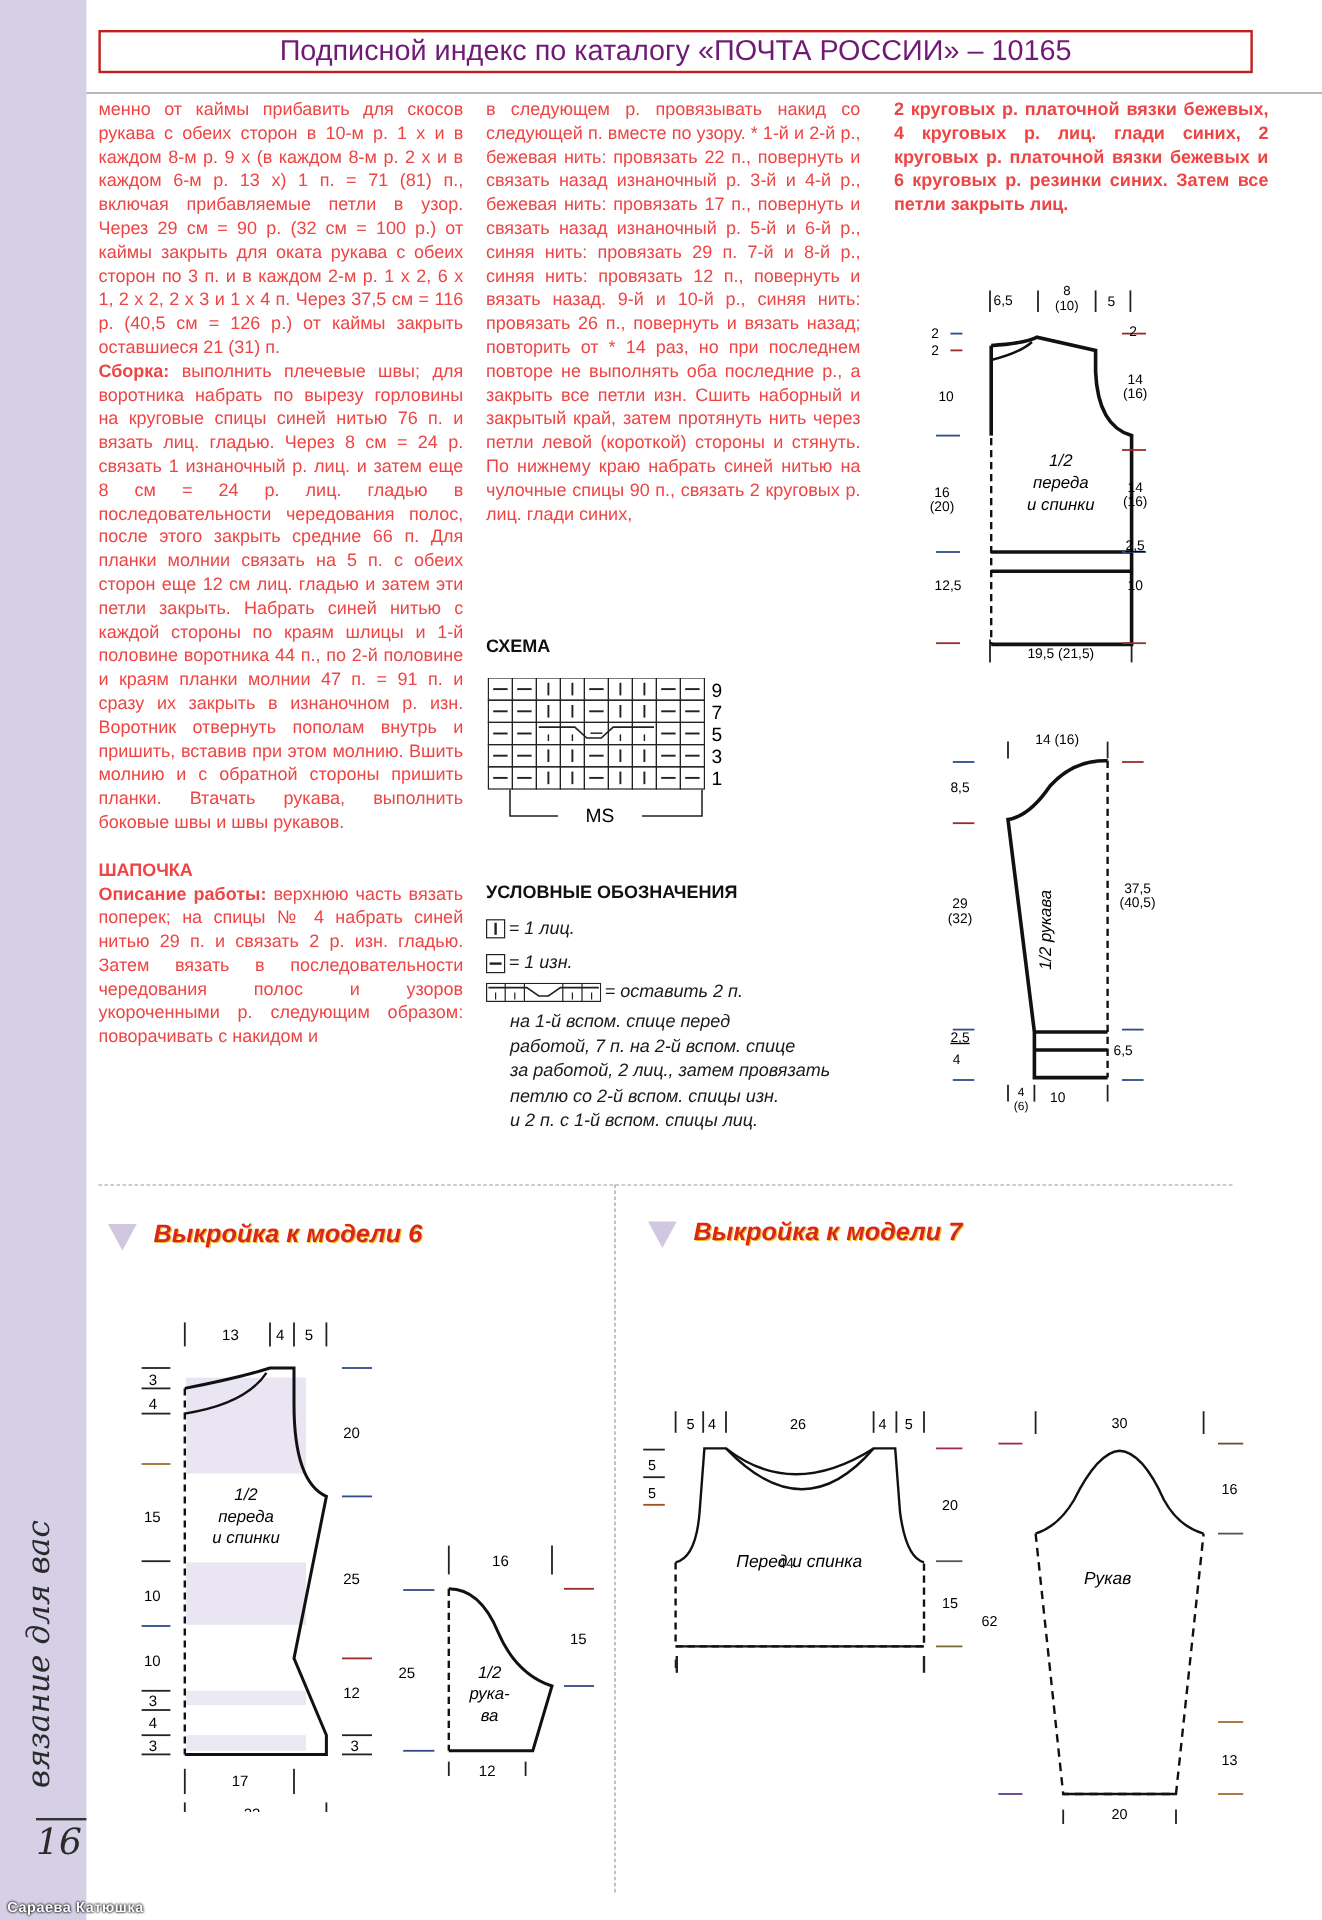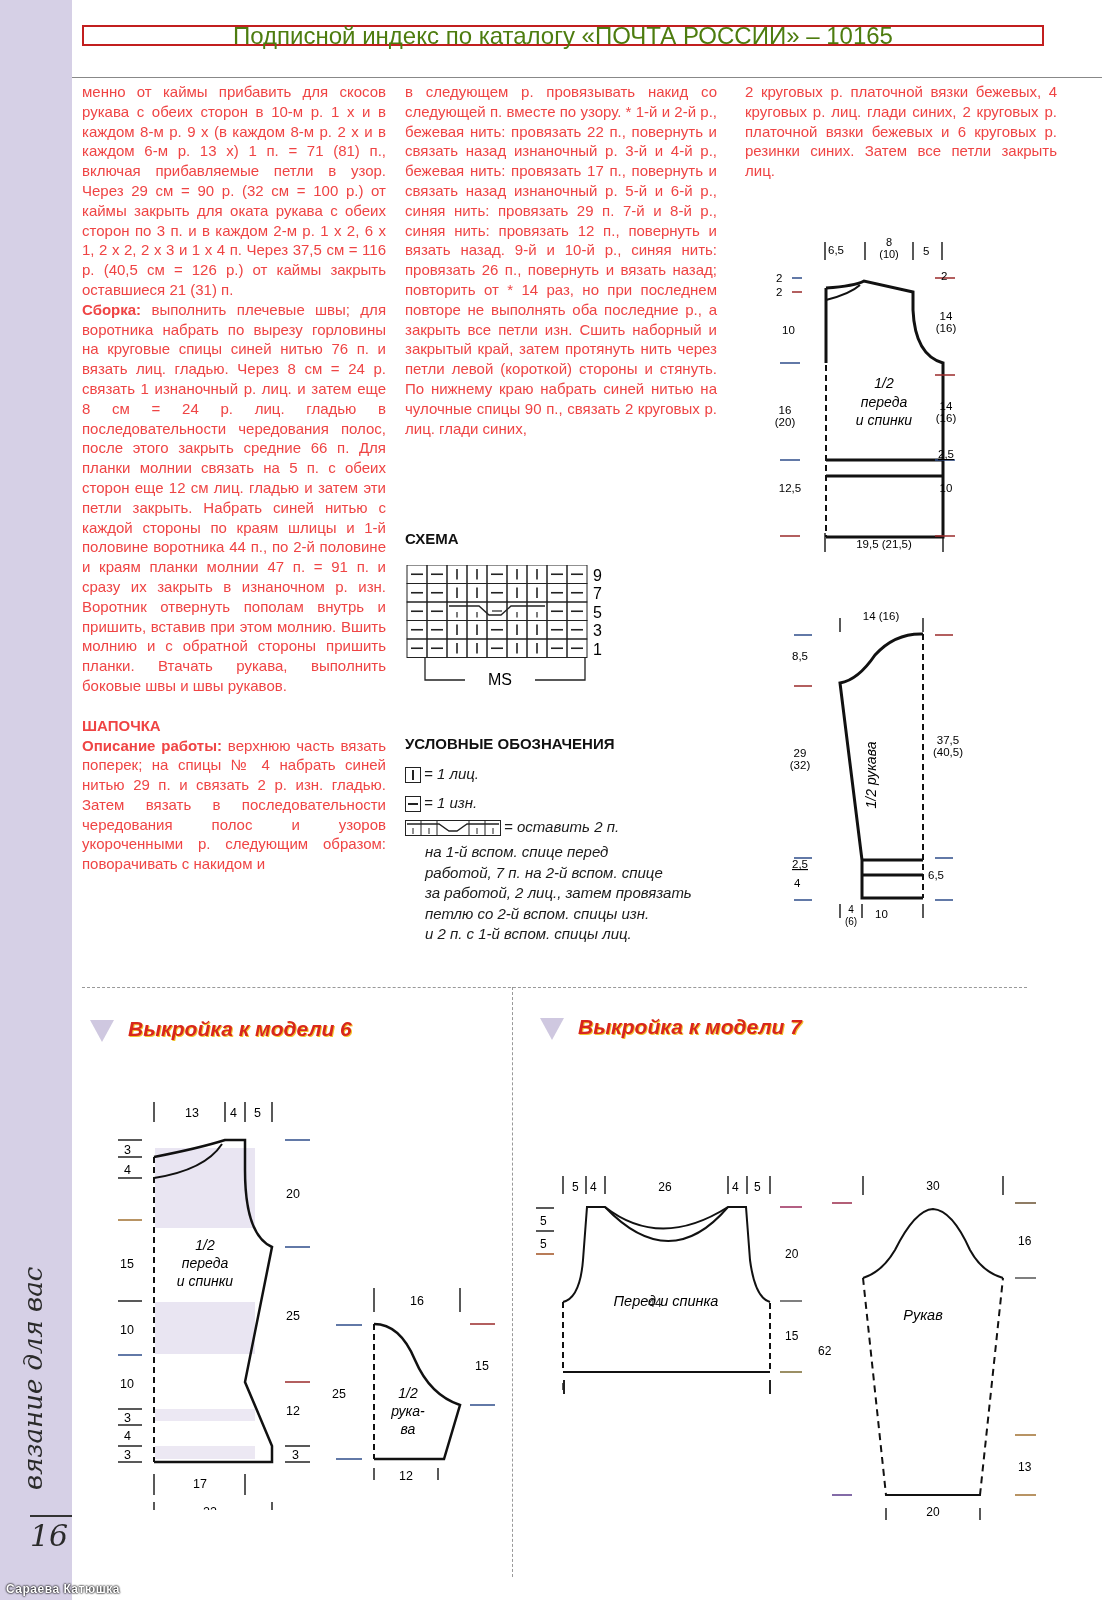--- a/index.html
+++ b/index.html
@@ -21,35 +21,35 @@
   .sidebar-rule { position: absolute; left: 30px; top: 1515px; width: 42px; height: 2px; background: #333; }
   .page-number {
     position: absolute; left: 30px; top: 1518px;
     font-family: "DejaVu Serif", serif; font-style: italic; font-size: 30px; color: #2a2a2a;
   }
   .watermark {
     position: absolute; left: 6px; top: 1582px; font-size: 12px; color: #fff;
     text-shadow: 0 0 2px #000, 0 0 2px #000; font-weight: bold; letter-spacing: .5px;
   }
   .header-box {
-    position: absolute; left: 82px; top: 25px; width: 962px; height: 21px;
+    position: absolute; left: 82px; top: 25px; width: 962px; height: 36px;
     border: 2px solid #c21f1f; box-sizing: border-box;
     display: flex; align-items: center; justify-content: center;
-    font-size: 24px; color: #4d7c0f;
+    font-size: 24px; color: #701a75;
   }
   .top-rule { position: absolute; left: 72px; top: 77px; width: 1030px; height: 1px; background: #888; }
   .col {
     position: absolute; font-family: "Liberation Sans", sans-serif;
     font-size: 15px; line-height: 19.8px; text-align: justify; color: #ef4444;
   }
   .col p { margin: 0; }
   .col b { font-weight: bold; margin-top: 23px; }
   .col1 { left: 82px; top: 82px; width: 304px; }
   .col2 { left: 405px; top: 82px; width: 312px; }
-  .col3 { left: 745px; top: 82px; width: 312px; }
+  .col3 { left: 745px; top: 82px; width: 312px; font-weight: bold; }
   .heading-sm { font-weight: bold; font-size: 15px; margin-top: 20px !important; }
   .section-label { position: absolute; font-weight: bold; font-size: 15px; color: #111; }
   .legend-line {
     position: absolute; font-style: italic; font-size: 15px; color: #1a1a1a; white-space: nowrap;
   }
   .sym-box {
     display: inline-block; width: 16px; height: 16px; border: 1.5px solid #222; vertical-align: middle;
     position: relative; margin-right: 3px; box-sizing: border-box;
   }
   .dash-rule {

